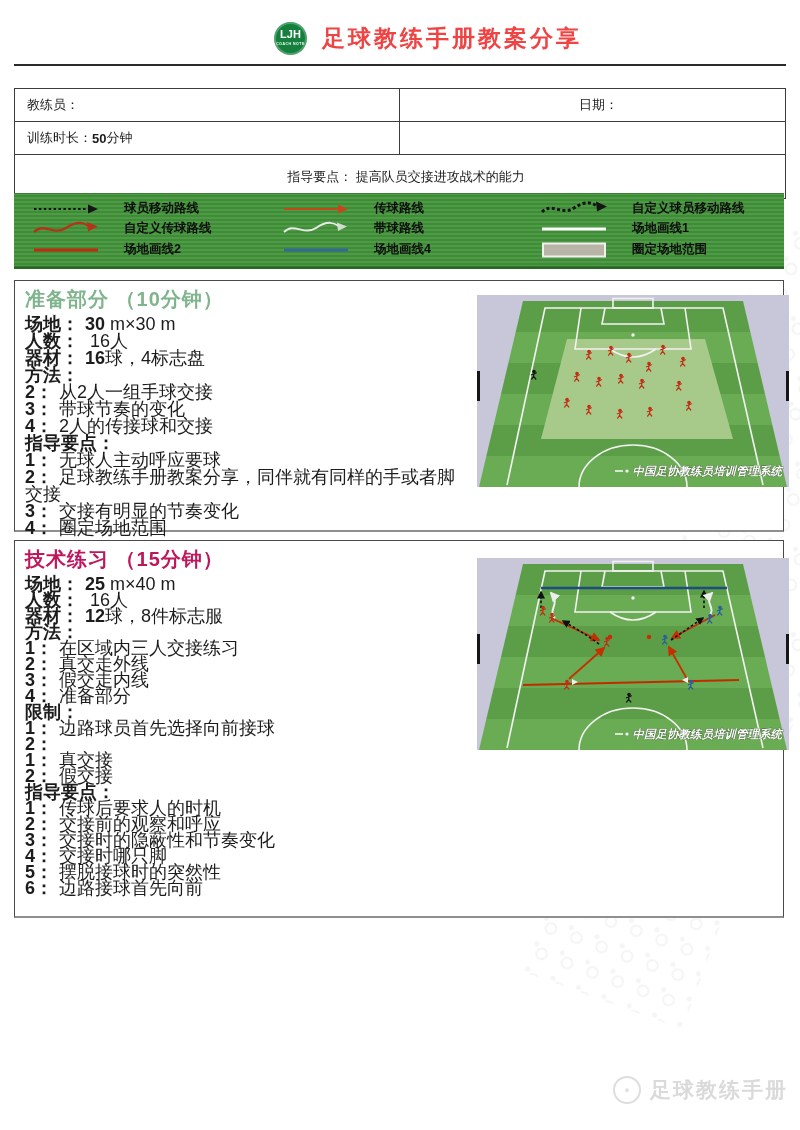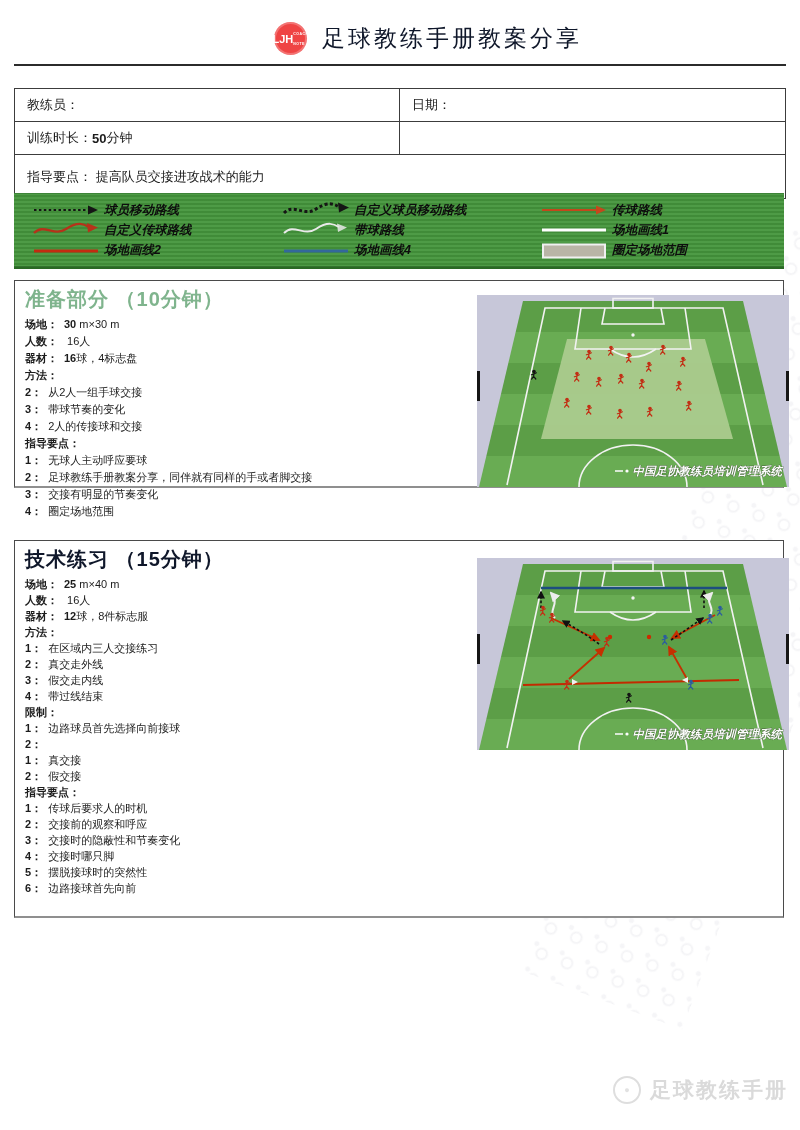--- a/index.html
+++ b/index.html
@@ -10,56 +10,56 @@
   .wm-pattern{position:absolute;top:50px;right:-55px;width:170px;height:980px;
     background-image:
       radial-gradient(circle at 12px 12px, rgba(205,205,215,.0) 4px, rgba(205,205,215,.55) 5px, rgba(205,205,215,.0) 7px),
       radial-gradient(circle at 4px 4px, rgba(210,210,220,.45) 2px, rgba(210,210,220,0) 3px);
     background-size:27px 27px, 27px 27px;
     transform:rotate(20deg);opacity:.5;pointer-events:none;z-index:0;}
 
   
   .header{position:absolute;top:22px;left:0;width:100%;display:flex;align-items:center;
           justify-content:center;gap:15px;transform:translateX(28px);}
-  .logo{width:33px;height:33px;border-radius:50%;background:#ef4444;color:#fff;
-        display:flex;flex-direction:row;align-items:center;justify-content:center;
+  .logo{width:33px;height:33px;border-radius:50%;background:#15803d;color:#fff;
+        display:flex;flex-direction:column;align-items:center;justify-content:center;
         font-weight:bold;font-size:11px;line-height:10px;box-shadow:inset 0 0 0 2px rgba(255,255,255,.25);}
   .logo small{font-size:3.5px;letter-spacing:.5px;}
-  .title{font-family:"Liberation Serif","DejaVu Serif",serif;font-size:23px;font-weight:400;
-         letter-spacing:3px;color:#0f172a;}
+  .title{font-family:"Liberation Serif","DejaVu Serif",serif;font-size:23px;font-weight:700;
+         letter-spacing:3px;color:#ef4444;}
   .header-rule{position:absolute;top:64px;left:14px;width:772px;height:2px;background:#2b2b2b;}
 
   
   .info-table{position:absolute;top:88px;left:14px;width:770px;border:1px solid #3c3c3c;
               font-size:13px;z-index:1;background:transparent;}
   .it-row{display:flex;border-bottom:1px solid #3c3c3c;height:32px;align-items:center;}
   .it-row:last-child{border-bottom:none;height:43px;}
-  .it-cell{padding-left:12px;box-sizing:border-box;}
+  .it-cell{padding-left:12px;box-sizing:border-box;text-align:center;}
   .it-cell.left{width:385px;border-right:1px solid #3c3c3c;height:100%;display:flex;align-items:center;}
   .it-cell.right{flex:1;}
   .it-cell.full{width:100%;}
 
   
   .legend{position:absolute;top:193px;left:14px;width:770px;height:76px;z-index:1;
     background:#45963c;
     background-image:repeating-linear-gradient(0deg, rgba(0,0,0,.07) 0 2px, rgba(255,255,255,.05) 2px 4px);
     box-shadow:inset 0 -3px 0 rgba(0,40,0,.35), inset 0 1px 0 rgba(0,40,0,.2);
     box-sizing:border-box;padding:7px 14px 8px 18px;
     display:grid;grid-template-columns:250px 258px auto;grid-auto-rows:1fr;}
-  .lg-item{display:flex;align-items:center;gap:2px;font-style:italic;}
+  .lg-item{display:flex;gap:22px;}
   .lg-swatch{width:70px;height:18px;flex:0 0 70px;}
   .lg-label{font-size:12.5px;font-weight:600;color:#0d0d0d;white-space:nowrap;}
 
   
   .section{position:absolute;left:14px;width:770px;box-sizing:border-box;
            border:1px solid #4a4a4a;border-bottom:2px solid #8f8f8f;background:#fff;z-index:1;}
-  #section1{top:280px;height:208px;}
+  #section1{top:280px;height:252px;}
   #section2{top:540px;height:378px;}
   .section-title{font-size:20px;font-weight:600;letter-spacing:1px;margin:5px 0 3px 10px;}
-  .section-body{margin-left:10px;font-size:11px;max-width:445px;}
+  .section-body{margin-left:10px;font-size:18px;max-width:445px;}
   #section1 .line{line-height:17px;}
   #section2 .line{line-height:16px;}
   .n{font-weight:bold;margin-right:6px;}
   .lbl{font-weight:bold;margin-right:6px;}
   .num{font-weight:bold;}
 
   .diagram{position:absolute;top:14px;left:462px;width:312px;height:192px;}
   #section2 .diagram{top:17px;}
 
   
@@ -109,32 +109,32 @@
   <div class="lg-item">
     <svg class="lg-swatch" viewBox="0 0 70 18">
       <line x1="2" y1="9" x2="56" y2="9" stroke-width="2.2" stroke-dasharray="2.5,2.4" stroke="#151515"></line>
       <polygon points="56,4.5 66,9 56,13.5" fill="#151515"></polygon>
     </svg>
     <span class="lg-label">球员移动路线</span>
   </div>
 
   <div class="lg-item">
     <svg class="lg-swatch" viewBox="0 0 70 18">
+      <line x1="2" y1="9" x2="57" y2="9" stroke-width="2" stroke="#c4481c"></line>
+      <polygon points="56,4.5 66,9 56,13.5" fill="#c4481c"></polygon>
+    </svg>
+    <span class="lg-label">传球路线</span>
+  </div>
+
+  <div class="lg-item">
+    <svg class="lg-swatch" viewBox="0 0 70 18">
       <path d="M2,12 C12,2 22,16 34,8 S52,3 57,6" fill="none" stroke-width="3" stroke-dasharray="3,2.4" stroke="#151515"></path>
       <polygon points="56,1.5 67,6.5 57,11.5" fill="#151515"></polygon>
     </svg>
     <span class="lg-label">自定义球员移动路线</span>
-  </div>
-
-  <div class="lg-item">
-    <svg class="lg-swatch" viewBox="0 0 70 18">
-      <line x1="2" y1="9" x2="57" y2="9" stroke-width="2" stroke="#c4481c"></line>
-      <polygon points="56,4.5 66,9 56,13.5" fill="#c4481c"></polygon>
-    </svg>
-    <span class="lg-label">传球路线</span>
   </div>
 
   <div class="lg-item">
     <svg class="lg-swatch" viewBox="0 0 70 18">
       <path d="M2,12 C12,2 22,16 34,8 S52,3 57,6" fill="none" stroke-width="2.4" stroke="#b5331a"></path>
       <polygon points="55,2 66,6.5 56,11.5" fill="#b5331a"></polygon>
     </svg>
     <span class="lg-label">自定义传球路线</span>
   </div>
 
@@ -248,36 +248,36 @@
         <use href="#d1p" x="212" y="111" color="#c22f14"></use>
     </g>
     <use href="#d1p" x="57" y="80" color="#141414"></use>
     <line x1="138" y1="176" x2="146" y2="176" stroke="#fdfdfd" stroke-width="1.5"></line>
     <circle cx="150" cy="176" r="1.6" fill="#fdfdfd"></circle>
     <text x="305" y="180" text-anchor="end" font-size="11.5" font-weight="bold" font-style="italic" fill="#fdfdfd" stroke="#3e5e32" stroke-width="0.7" paint-order="stroke" font-family="Liberation Sans, sans-serif">中国足协教练员培训管理系统</text>
   </svg>
 </div>
 
 <div class="section" id="section2">
-  <div class="section-title" style="color:#0f172a;">技术练习 （15分钟）</div>
+  <div class="section-title" style="color:#be185d;">技术练习 （15分钟）</div>
   <div class="section-body">
     <div class="line">
       <span class="lbl">场地：</span><span class="num">25</span><span> m×40 m</span>
     </div>
     <div class="line">
       <span class="lbl">人数：</span><span class="num"></span><span> 16人</span>
     </div>
     <div class="line">
       <span class="lbl">器材：</span><span class="num">12</span><span>球，8件标志服</span>
     </div>
     <div class="line lbl">方法：</div>
     <div class="line"><span class="n">1：</span><span>在区域内三人交接练习</span></div>
     <div class="line"><span class="n">2：</span><span>真交走外线</span></div>
     <div class="line"><span class="n">3：</span><span>假交走内线</span></div>
-    <div class="line"><span class="n">4：</span><span>带过线结束</span></div>
+    <div class="line"><span class="n">4：</span><span>准备部分</span></div>
     <div class="line lbl">限制：</div>
     <div class="line"><span class="n">1：</span><span>边路球员首先选择向前接球</span></div>
     <div class="line"><span class="n">2：</span><span></span></div>
     <div class="line"><span class="n">1：</span><span>真交接</span></div>
     <div class="line"><span class="n">2：</span><span>假交接</span></div>
     <div class="line lbl">指导要点：</div>
     <div class="line"><span class="n">1：</span><span>传球后要求人的时机</span></div>
     <div class="line"><span class="n">2：</span><span>交接前的观察和呼应</span></div>
     <div class="line"><span class="n">3：</span><span>交接时的隐蔽性和节奏变化</span></div>
     <div class="line"><span class="n">4：</span><span>交接时哪只脚</span></div>

